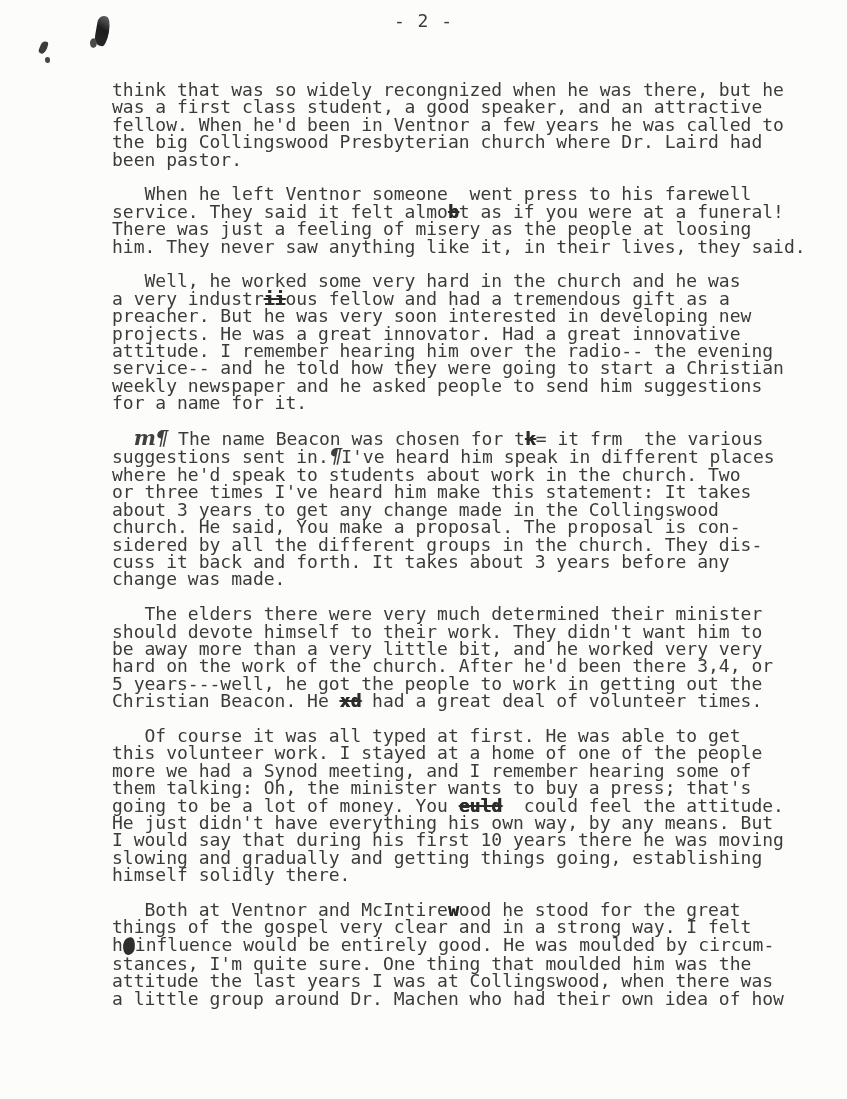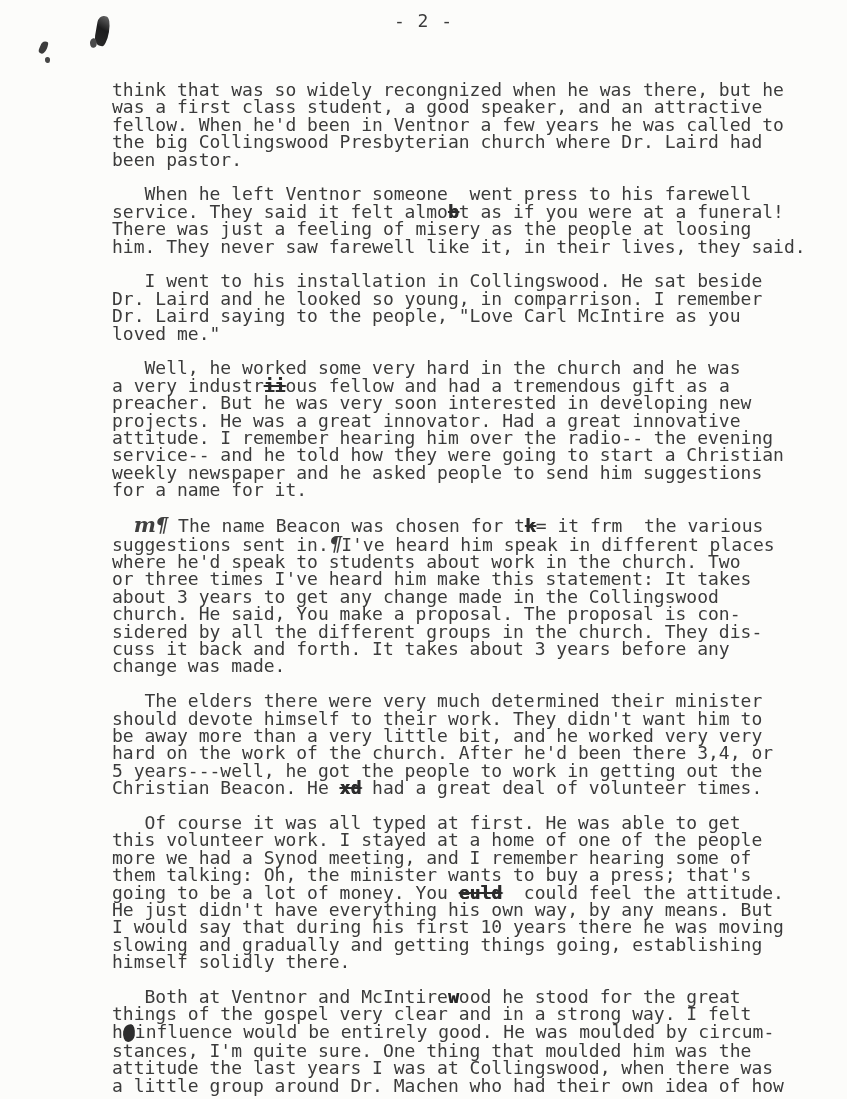--- a/index.html
+++ b/index.html
@@ -64,24 +64,21 @@
 
 <div class="page-number">- 2 -</div>
 
 <div class="doc"><p><span>think that was so widely recongnized when he was there, but he
 was a first class student, a good speaker, and an attractive
 fellow. When he'd been in Ventnor a few years he was called to
 the big Collingswood Presbyterian church where Dr. Laird had
 been pastor.</span></p><p><span>   When he left Ventnor someone  went press to his farewell
 service. They said it felt almo</span><span class="seg-strike">b</span><span>t as if you were at a funeral!
 There was just a feeling of misery as the people at loosing
-him. They never saw farewell like it, in their lives, they said.</span></p><p><span>   I went to his installation in Collingswood. He sat beside
-Dr. Laird and he looked so young, in comparrison. I remember
-Dr. Laird saying to the people, "Love Carl McIntire as you
-loved me."</span></p><p><span>   Well, he worked some very hard in the church and he was
+him. They never saw anything like it, in their lives, they said.</span></p><p><span>   Well, he worked some very hard in the church and he was
 a very industr</span><span class="seg-strike">ii</span><span>ous fellow and had a tremendous gift as a
 preacher. But he was very soon interested in developing new
 projects. He was a great innovator. Had a great innovative
 attitude. I remember hearing him over the radio-- the evening
 service-- and he told how they were going to start a Christian
 weekly newspaper and he asked people to send him suggestions
 for a name for it.</span></p><p><span>  </span><span class="seg-hand">m¶</span><span> The name Beacon was chosen for t</span><span class="seg-strike">k</span><span>= it frm  the various
 suggestions sent in.</span><span class="seg-hand">¶</span><span>I've heard him speak in different places
 where he'd speak to students about work in the church. Two
 or three times I've heard him make this statement: It takes

